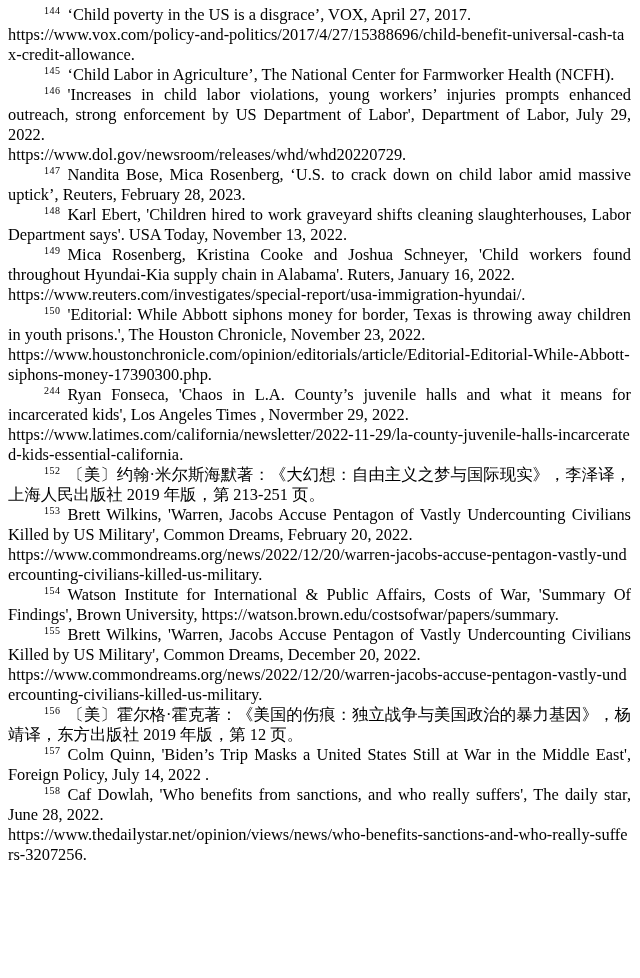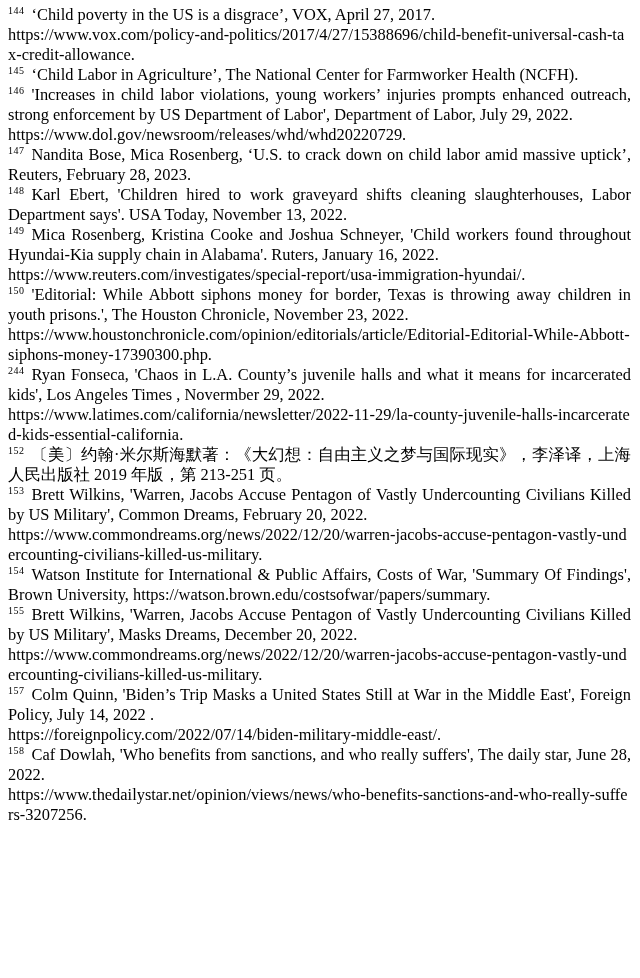--- a/index.html
+++ b/index.html
@@ -25,20 +25,21 @@
   p.fn {
     margin: 0;
     text-align: justify;
   }
   p.fn sup {
     font-size: 10px;
     line-height: 0;
     vertical-align: super;
     margin-right: 7px;
     letter-spacing: 0.5px;
+    margin-left: 36px;
   }
   .it {
   }
   .url {
     display: block;
     word-break: break-all;
     text-align: justify;
   }
 </style>
 </head>
@@ -50,17 +51,18 @@
       <p class="fn"><sup>145</sup><span><span>‘Child Labor in Agriculture’, </span><span class="it">The National Center for Farmworker Health (NCFH).</span></span></p>
       <p class="fn"><sup>146</sup><span><span>'Increases in child labor violations, young workers’ injuries prompts enhanced outreach, strong enforcement by US Department of Labor', </span><span class="it">Department of Labor,</span><span> July 29, 2022.</span></span><span class="url">https://www.dol.gov/newsroom/releases/whd/whd20220729.</span></p>
       <p class="fn"><sup>147</sup><span><span>Nandita Bose, Mica Rosenberg, ‘U.S. to crack down on child labor amid massive uptick’, </span><span class="it">Reuters</span><span>, February 28, 2023.</span></span></p>
       <p class="fn"><sup>148</sup><span><span>Karl Ebert, 'Children hired to work graveyard shifts cleaning slaughterhouses, Labor Department says'. </span><span class="it">USA Today,</span><span> November 13, 2022.</span></span></p>
       <p class="fn"><sup>149</sup><span><span>Mica Rosenberg, Kristina Cooke and Joshua Schneyer, 'Child workers found throughout Hyundai-Kia supply chain in Alabama'. </span><span class="it">Ruters</span><span>, January 16, 2022.</span></span><span class="url">https://www.reuters.com/investigates/special-report/usa-immigration-hyundai/.</span></p>
       <p class="fn"><sup>150</sup><span><span>'Editorial: While Abbott siphons money for border, Texas is throwing away children in youth prisons.', </span><span class="it">The Houston Chronicle</span><span>, November 23, 2022.</span></span><span class="url">https://www.houstonchronicle.com/opinion/editorials/article/Editorial-Editorial-While-Abbott-siphons-money-17390300.php.</span></p>
       <p class="fn"><sup>244</sup><span><span>Ryan Fonseca, 'Chaos in L.A. County’s juvenile halls and what it means for incarcerated kids', </span><span class="it">Los Angeles Times</span><span> , Novermber 29, 2022.</span></span><span class="url">https://www.latimes.com/california/newsletter/2022-11-29/la-county-juvenile-halls-incarcerated-kids-essential-california.</span></p>
       <p class="fn"><sup>152</sup><span><span>〔美〕约翰·米尔斯海默著：《大幻想：自由主义之梦与国际现实》，李泽译，上海人民出版社 2019 年版，第 213-251 页。</span></span></p>
       <p class="fn"><sup>153</sup><span><span>Brett Wilkins, 'Warren, Jacobs Accuse Pentagon of Vastly Undercounting Civilians Killed by US Military', </span><span class="it">Common Dreams,</span><span> February 20, 2022.</span></span><span class="url">https://www.commondreams.org/news/2022/12/20/warren-jacobs-accuse-pentagon-vastly-undercounting-civilians-killed-us-military.</span></p>
       <p class="fn"><sup>154</sup><span><span>Watson Institute for International &amp; Public Affairs, Costs of War, 'Summary Of Findings', </span><span class="it">Brown University,</span><span> https://watson.brown.edu/costsofwar/papers/summary.</span></span></p>
-      <p class="fn"><sup>155</sup><span><span>Brett Wilkins, 'Warren, Jacobs Accuse Pentagon of Vastly Undercounting Civilians Killed by US Military', </span><span class="it">Masks Dreams</span><span>, December 20, 2022.</span></span><span class="url">https://www.commondreams.org/news/2022/12/20/warren-jacobs-accuse-pentagon-vastly-undercounting-civilians-killed-us-military.</span></p>
-      <p class="fn"><sup>157</sup><span><span>Colm Quinn, 'Biden’s Trip Masks a United States Still at War in the Middle East', </span><span class="it">Foreign Policy</span><span>, July 14, 2022 .</span></span><span class="url">https://foreignpolicy.com/2022/07/14/biden-military-middle-east/.</span></p>
+      <p class="fn"><sup>155</sup><span><span>Brett Wilkins, 'Warren, Jacobs Accuse Pentagon of Vastly Undercounting Civilians Killed by US Military', </span><span class="it">Common Dreams</span><span>, December 20, 2022.</span></span><span class="url">https://www.commondreams.org/news/2022/12/20/warren-jacobs-accuse-pentagon-vastly-undercounting-civilians-killed-us-military.</span></p>
+      <p class="fn"><sup>156</sup><span><span>〔美〕霍尔格·霍克著：《美国的伤痕：独立战争与美国政治的暴力基因》，杨靖译，东方出版社 2019 年版，第 12 页。</span></span></p>
+      <p class="fn"><sup>157</sup><span><span>Colm Quinn, 'Biden’s Trip Masks a United States Still at War in the Middle East', </span><span class="it">Foreign Policy</span><span>, July 14, 2022 .</span></span></p>
       <p class="fn"><sup>158</sup><span><span>Caf Dowlah, 'Who benefits from sanctions, and who really suffers', </span><span class="it">The daily star,</span><span> June 28, 2022.</span></span><span class="url">https://www.thedailystar.net/opinion/views/news/who-benefits-sanctions-and-who-really-suffers-3207256.</span></p>
     </div>
 </main>
 
 </body></html>

